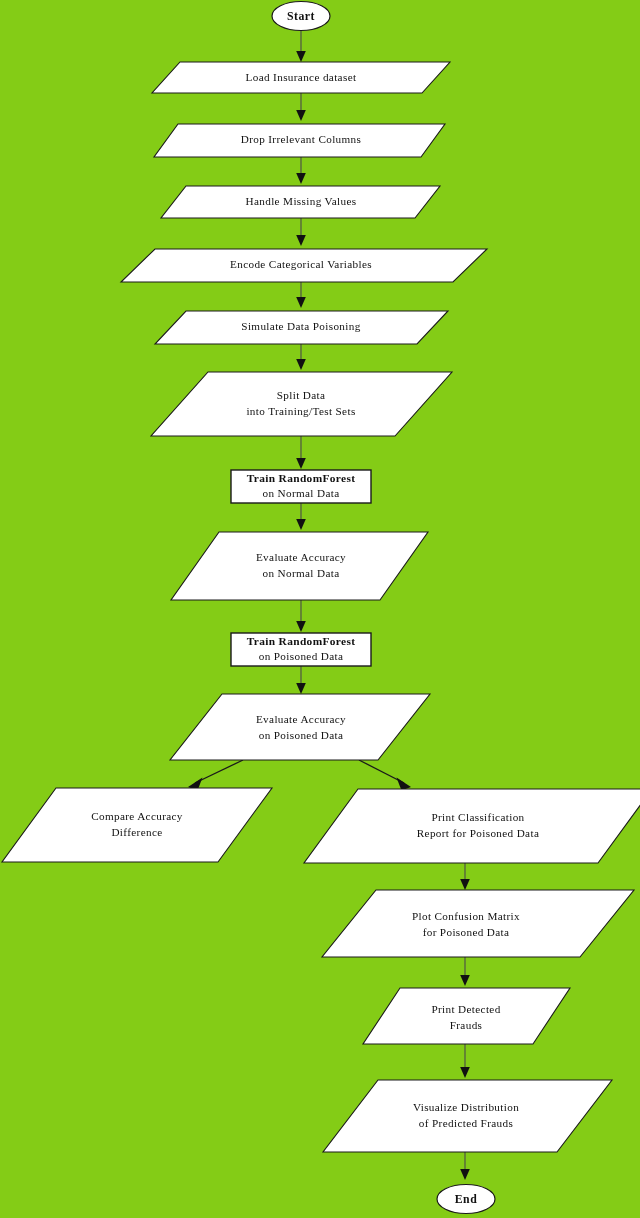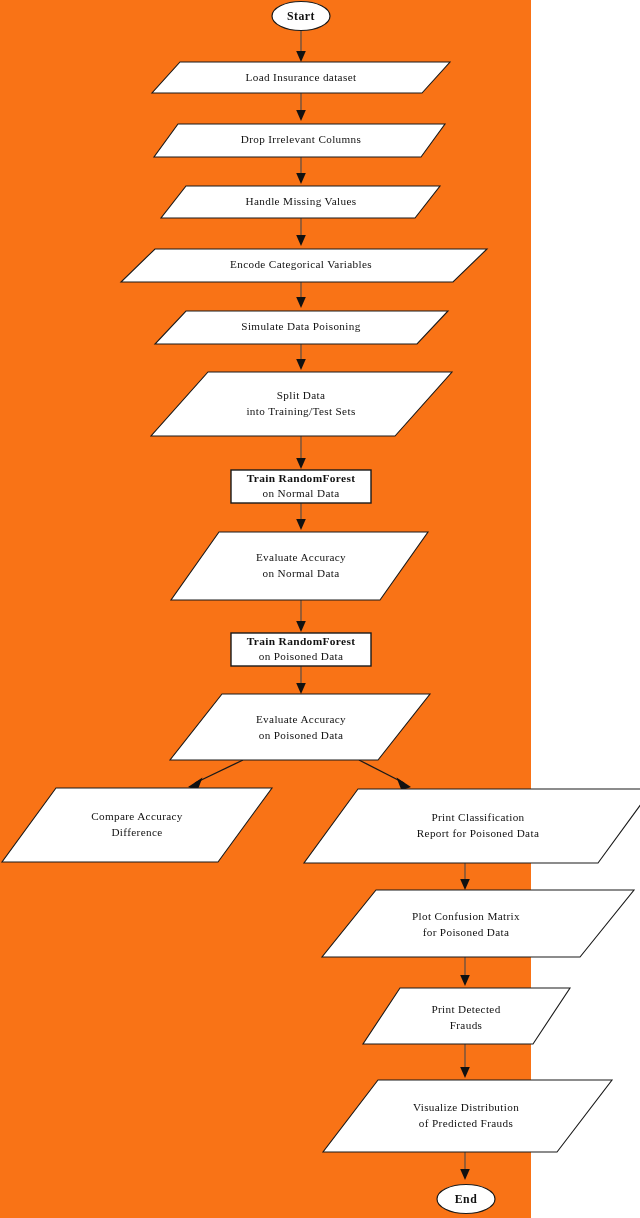--- a/index.html
+++ b/index.html
@@ -8,23 +8,23 @@
     background: #ffffff;
   }
   body {
     width: 640px;
     height: 1218px;
     overflow: hidden;
     font-family: "Liberation Serif", "DejaVu Serif", serif;
   }
   #flowchart-root {
     position: relative;
-    width: 531px;
+    width: 640px;
     height: 1218px;
-    background: #f97316;
+    background: #84cc16;
   }
   svg#flow-svg {
     display: block;
     width: 640px;
     height: 1218px;
   }
   .node-shape {
     fill: #ffffff;
     stroke: #1a1a1a;
     stroke-width: 1.1;

